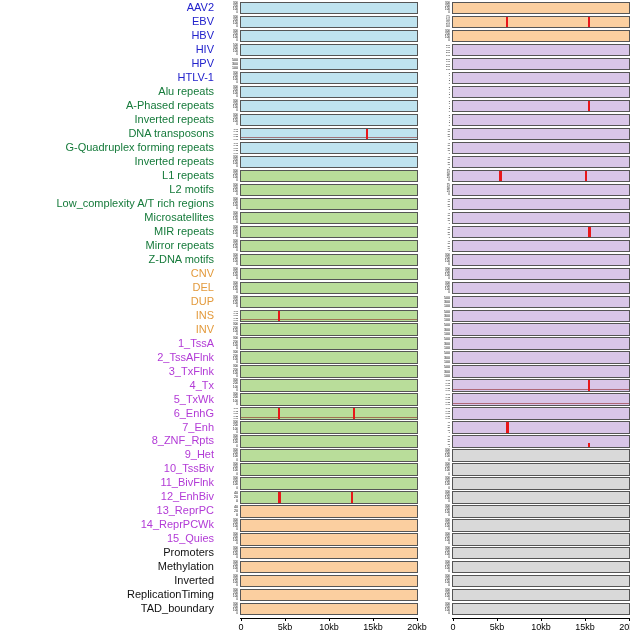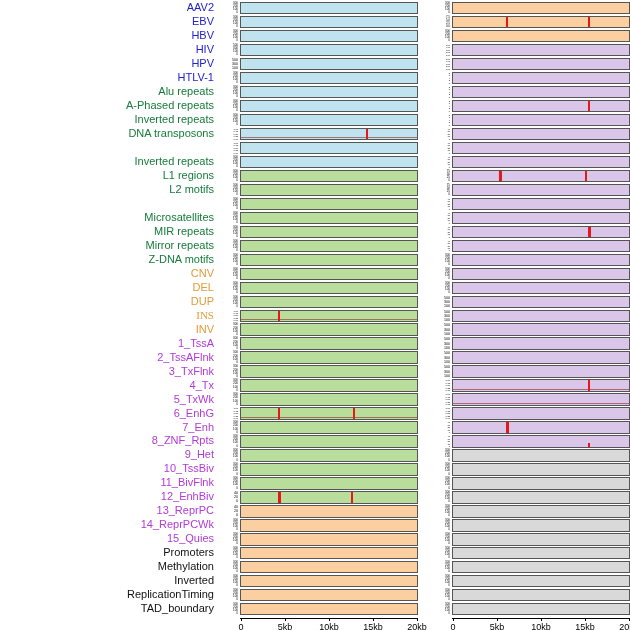--- a/index.html
+++ b/index.html
@@ -79,31 +79,33 @@
       <div class="lbl" style="top: 2.18864px; color: rgb(34, 34, 204);">AAV2</div>
       <div class="lbl" style="top: 16.1659px; color: rgb(34, 34, 204);">EBV</div>
       <div class="lbl" style="top: 30.1432px; color: rgb(34, 34, 204);">HBV</div>
       <div class="lbl" style="top: 44.1205px; color: rgb(34, 34, 204);">HIV</div>
       <div class="lbl" style="top: 58.0977px; color: rgb(34, 34, 204);">HPV</div>
       <div class="lbl" style="top: 72.075px; color: rgb(34, 34, 204);">HTLV-1</div>
       <div class="lbl" style="top: 86.0523px; color: rgb(21, 122, 58);">Alu repeats</div>
       <div class="lbl" style="top: 100.03px; color: rgb(21, 122, 58);">A-Phased repeats</div>
       <div class="lbl" style="top: 114.007px; color: rgb(21, 122, 58);">Inverted repeats</div>
       <div class="lbl" style="top: 127.984px; color: rgb(21, 122, 58);">DNA transposons</div>
+      <div class="lbl" style="top: 141.961px; color: rgb(21, 122, 58);">G-Quadruplex forming repeats</div>
       <div class="lbl" style="top: 155.939px; color: rgb(21, 122, 58);">Inverted repeats</div>
-      <div class="lbl" style="top: 169.916px; color: rgb(21, 122, 58);">L1 regions</div>
+      <div class="lbl" style="top: 169.916px; color: rgb(21, 122, 58);">L1 repeats</div>
       <div class="lbl" style="top: 183.893px; color: rgb(21, 122, 58);">L2 motifs</div>
+      <div class="lbl" style="top: 197.87px; color: rgb(21, 122, 58);">Low_complexity A/T rich regions</div>
       <div class="lbl" style="top: 211.848px; color: rgb(21, 122, 58);">Microsatellites</div>
       <div class="lbl" style="top: 225.825px; color: rgb(21, 122, 58);">MIR repeats</div>
       <div class="lbl" style="top: 239.802px; color: rgb(21, 122, 58);">Mirror repeats</div>
       <div class="lbl" style="top: 253.78px; color: rgb(21, 122, 58);">Z-DNA motifs</div>
       <div class="lbl" style="top: 267.757px; color: rgb(227, 154, 60);">CNV</div>
       <div class="lbl" style="top: 281.734px; color: rgb(227, 154, 60);">DEL</div>
       <div class="lbl" style="top: 295.711px; color: rgb(227, 154, 60);">DUP</div>
-      <div class="lbl" style="top: 309.689px; color: rgb(227, 154, 60); font-family: Liberation Serif, serif;">INS</div>
+      <div class="lbl" style="top: 309.689px; color: rgb(227, 154, 60);">INS</div>
       <div class="lbl" style="top: 323.666px; color: rgb(227, 154, 60);">INV</div>
       <div class="lbl" style="top: 337.643px; color: rgb(178, 58, 214);">1_TssA</div>
       <div class="lbl" style="top: 351.62px; color: rgb(178, 58, 214);">2_TssAFlnk</div>
       <div class="lbl" style="top: 365.598px; color: rgb(178, 58, 214);">3_TxFlnk</div>
       <div class="lbl" style="top: 379.575px; color: rgb(178, 58, 214);">4_Tx</div>
       <div class="lbl" style="top: 393.552px; color: rgb(178, 58, 214);">5_TxWk</div>
       <div class="lbl" style="top: 407.53px; color: rgb(178, 58, 214);">6_EnhG</div>
       <div class="lbl" style="top: 421.507px; color: rgb(178, 58, 214);">7_Enh</div>
       <div class="lbl" style="top: 435.484px; color: rgb(178, 58, 214);">8_ZNF_Rpts</div>
       <div class="lbl" style="top: 449.461px; color: rgb(178, 58, 214);">9_Het</div>

